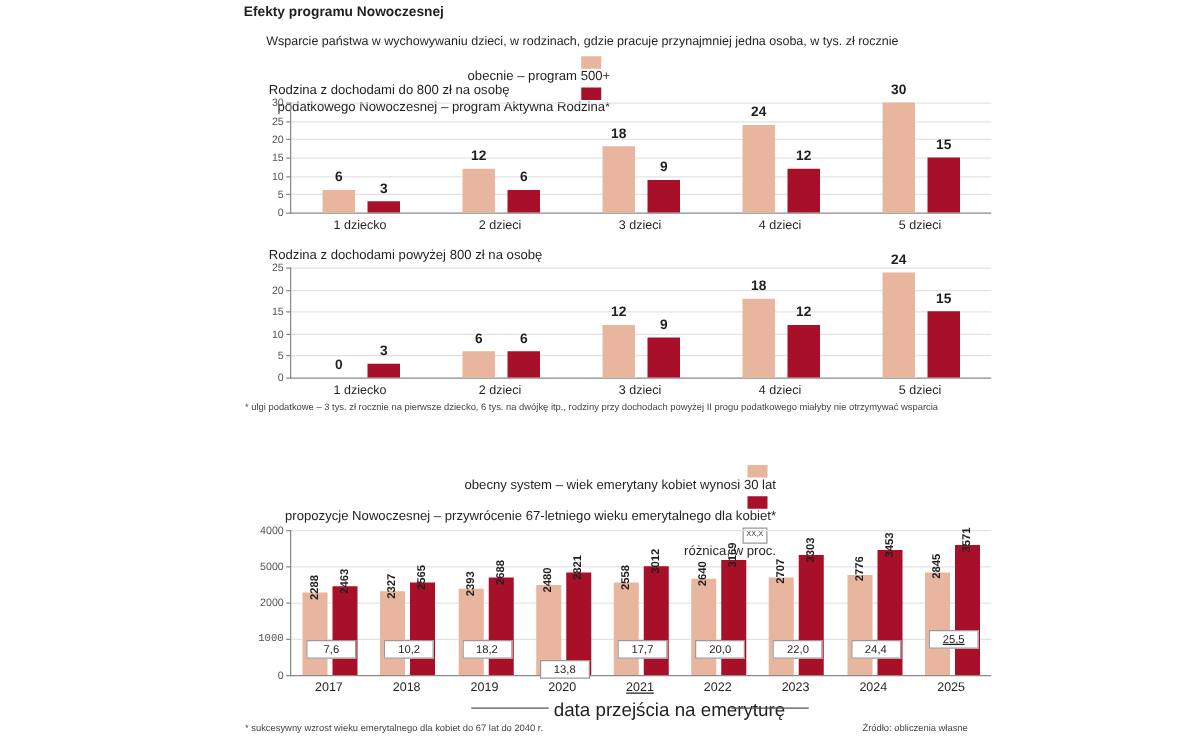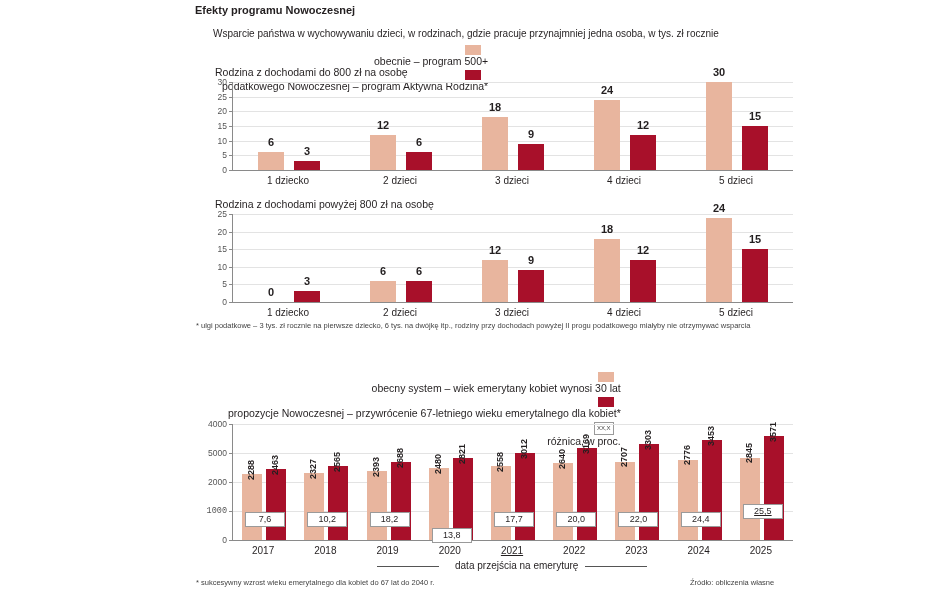--- a/index.html
+++ b/index.html
@@ -50,21 +50,21 @@
 
   
   .rotlabel{
     position:absolute;font-size:9px;font-weight:bold;color:#231f20;
     transform:rotate(-90deg);transform-origin:left bottom;white-space:nowrap;
   }
   .diffbox{
     position:absolute;border:1px solid #9a9a9a;background:#fff;
     font-size:9px;color:#231f20;text-align:center;line-height:13px;height:13px;
   }
-  .caption{position:absolute;font-size:10px;color:#231f20;margin-left:12px;}
+  .caption{position:absolute;font-size:15px;color:#231f20;}
   .capline{position:absolute;border-top:1px solid #555;}
 </style>
 </head>
 <body>
 
 <div class="page">
 
   <div class="title">Efekty programu Nowoczesnej</div>
   <div class="subtitle">Wsparcie państwa w wychowywaniu dzieci, w rodzinach, gdzie pracuje przynajmniej jedna osoba, w tys. zł rocznie</div>
 

